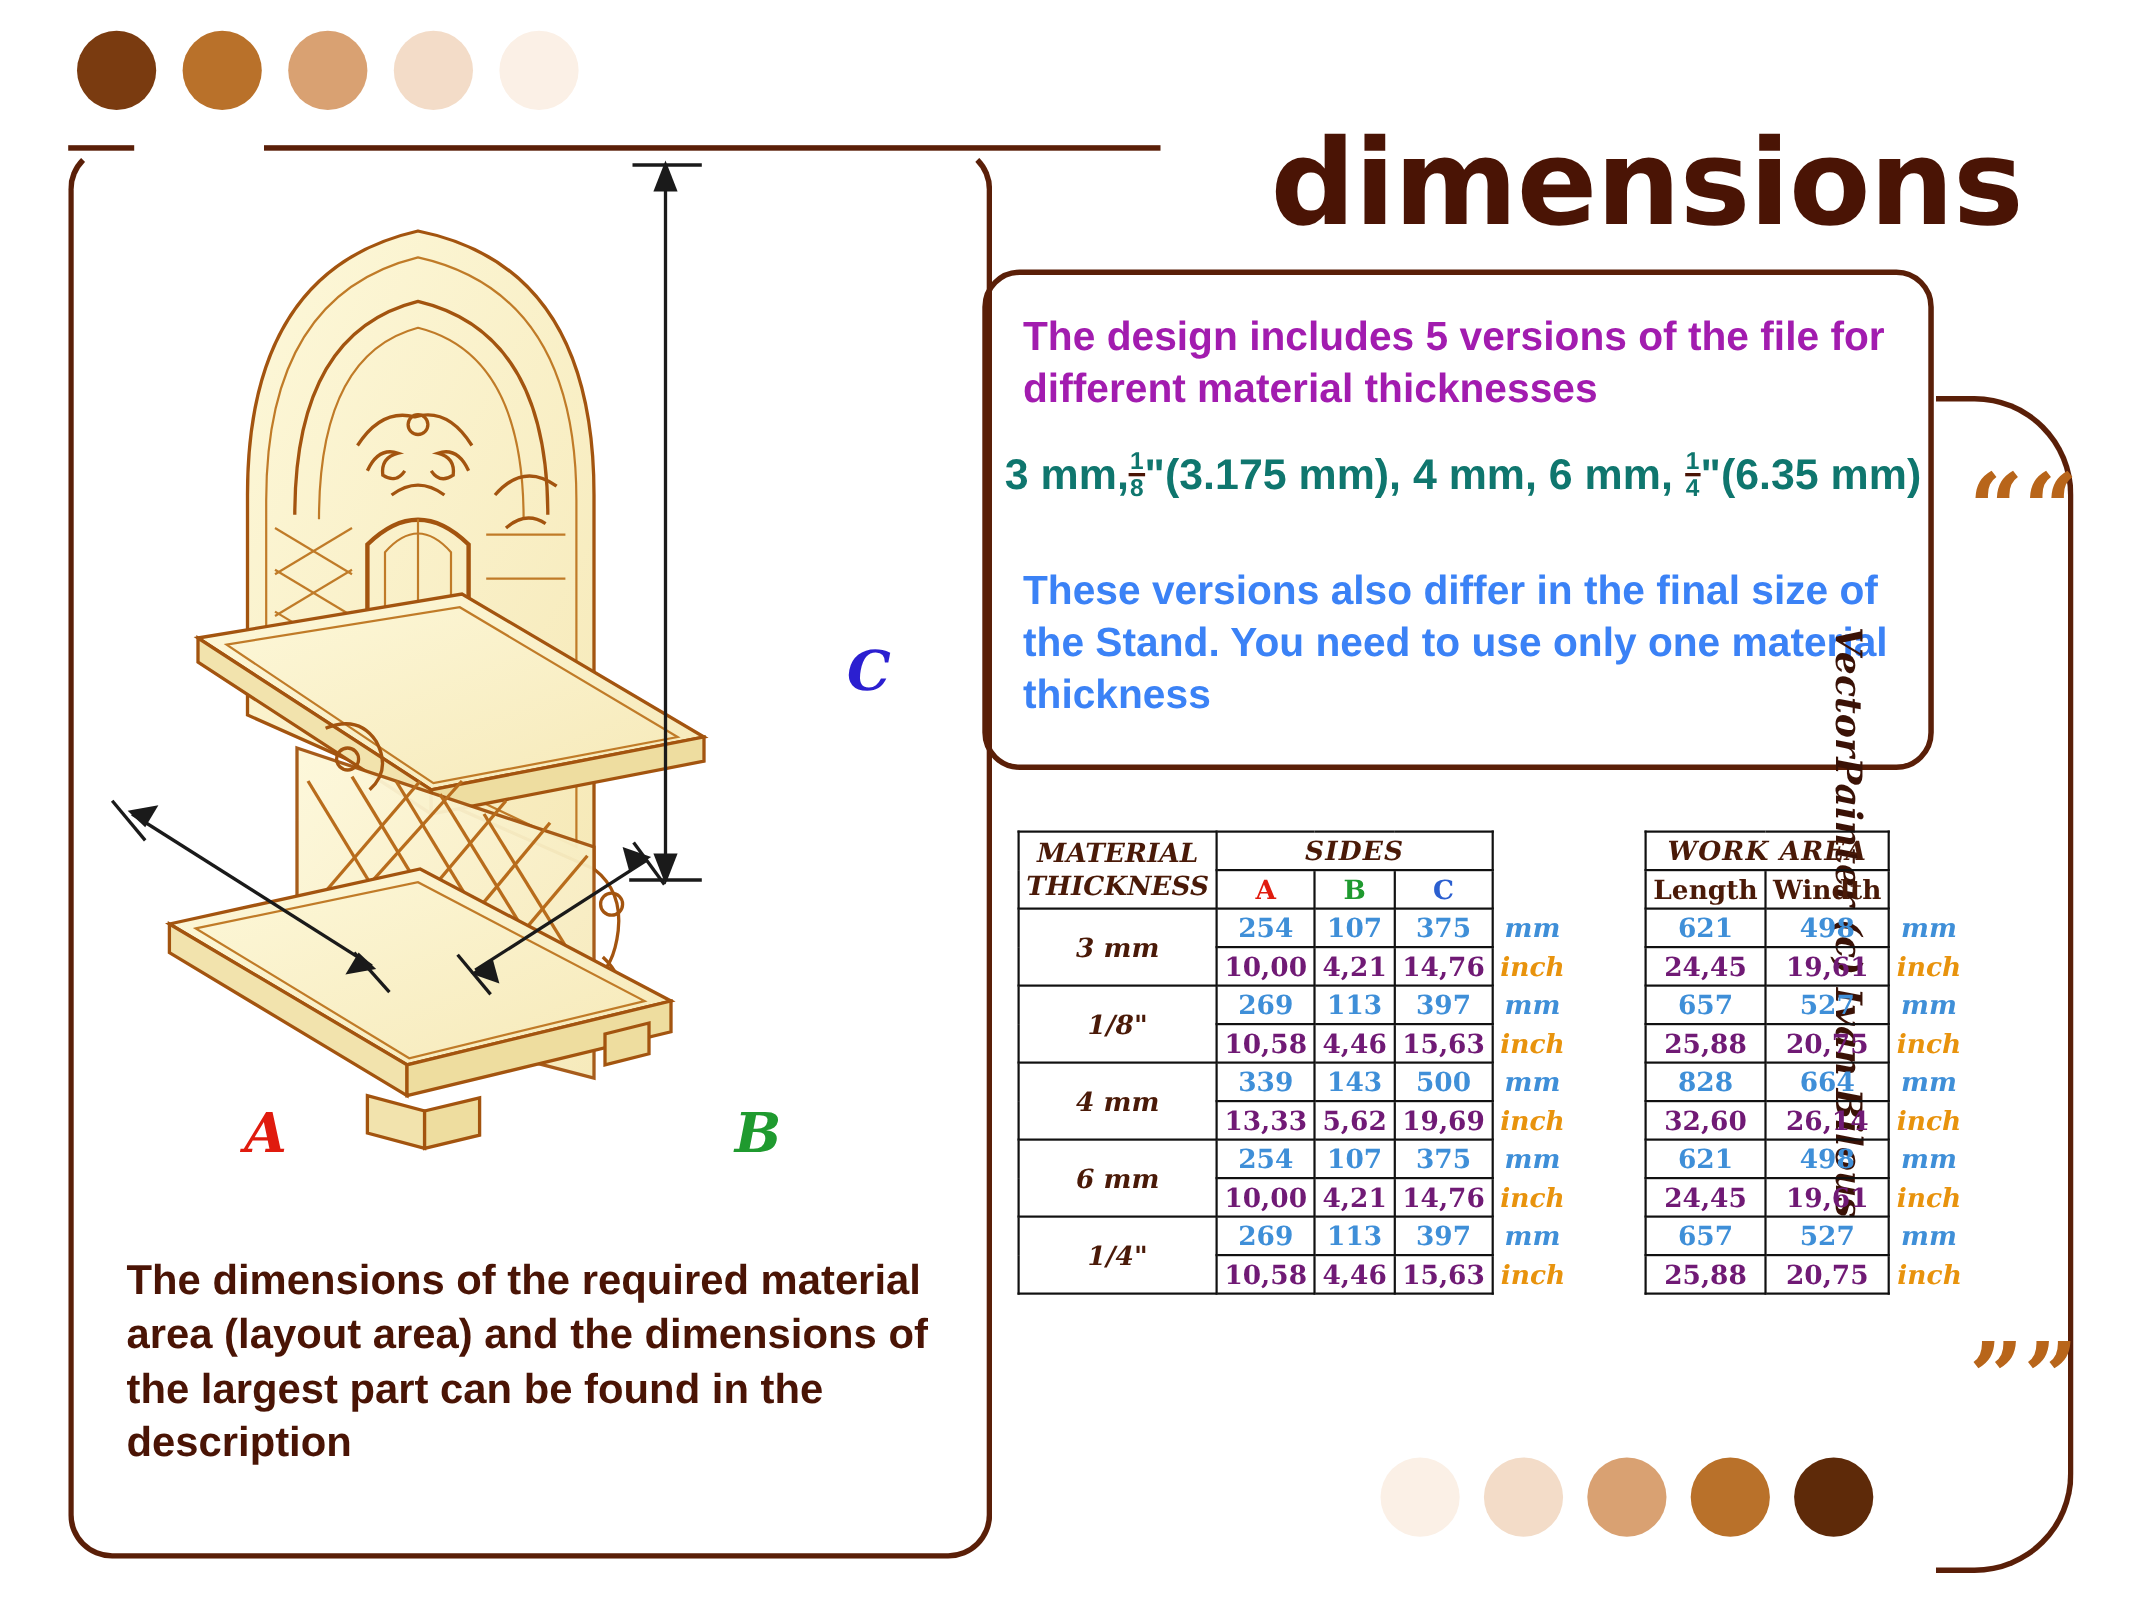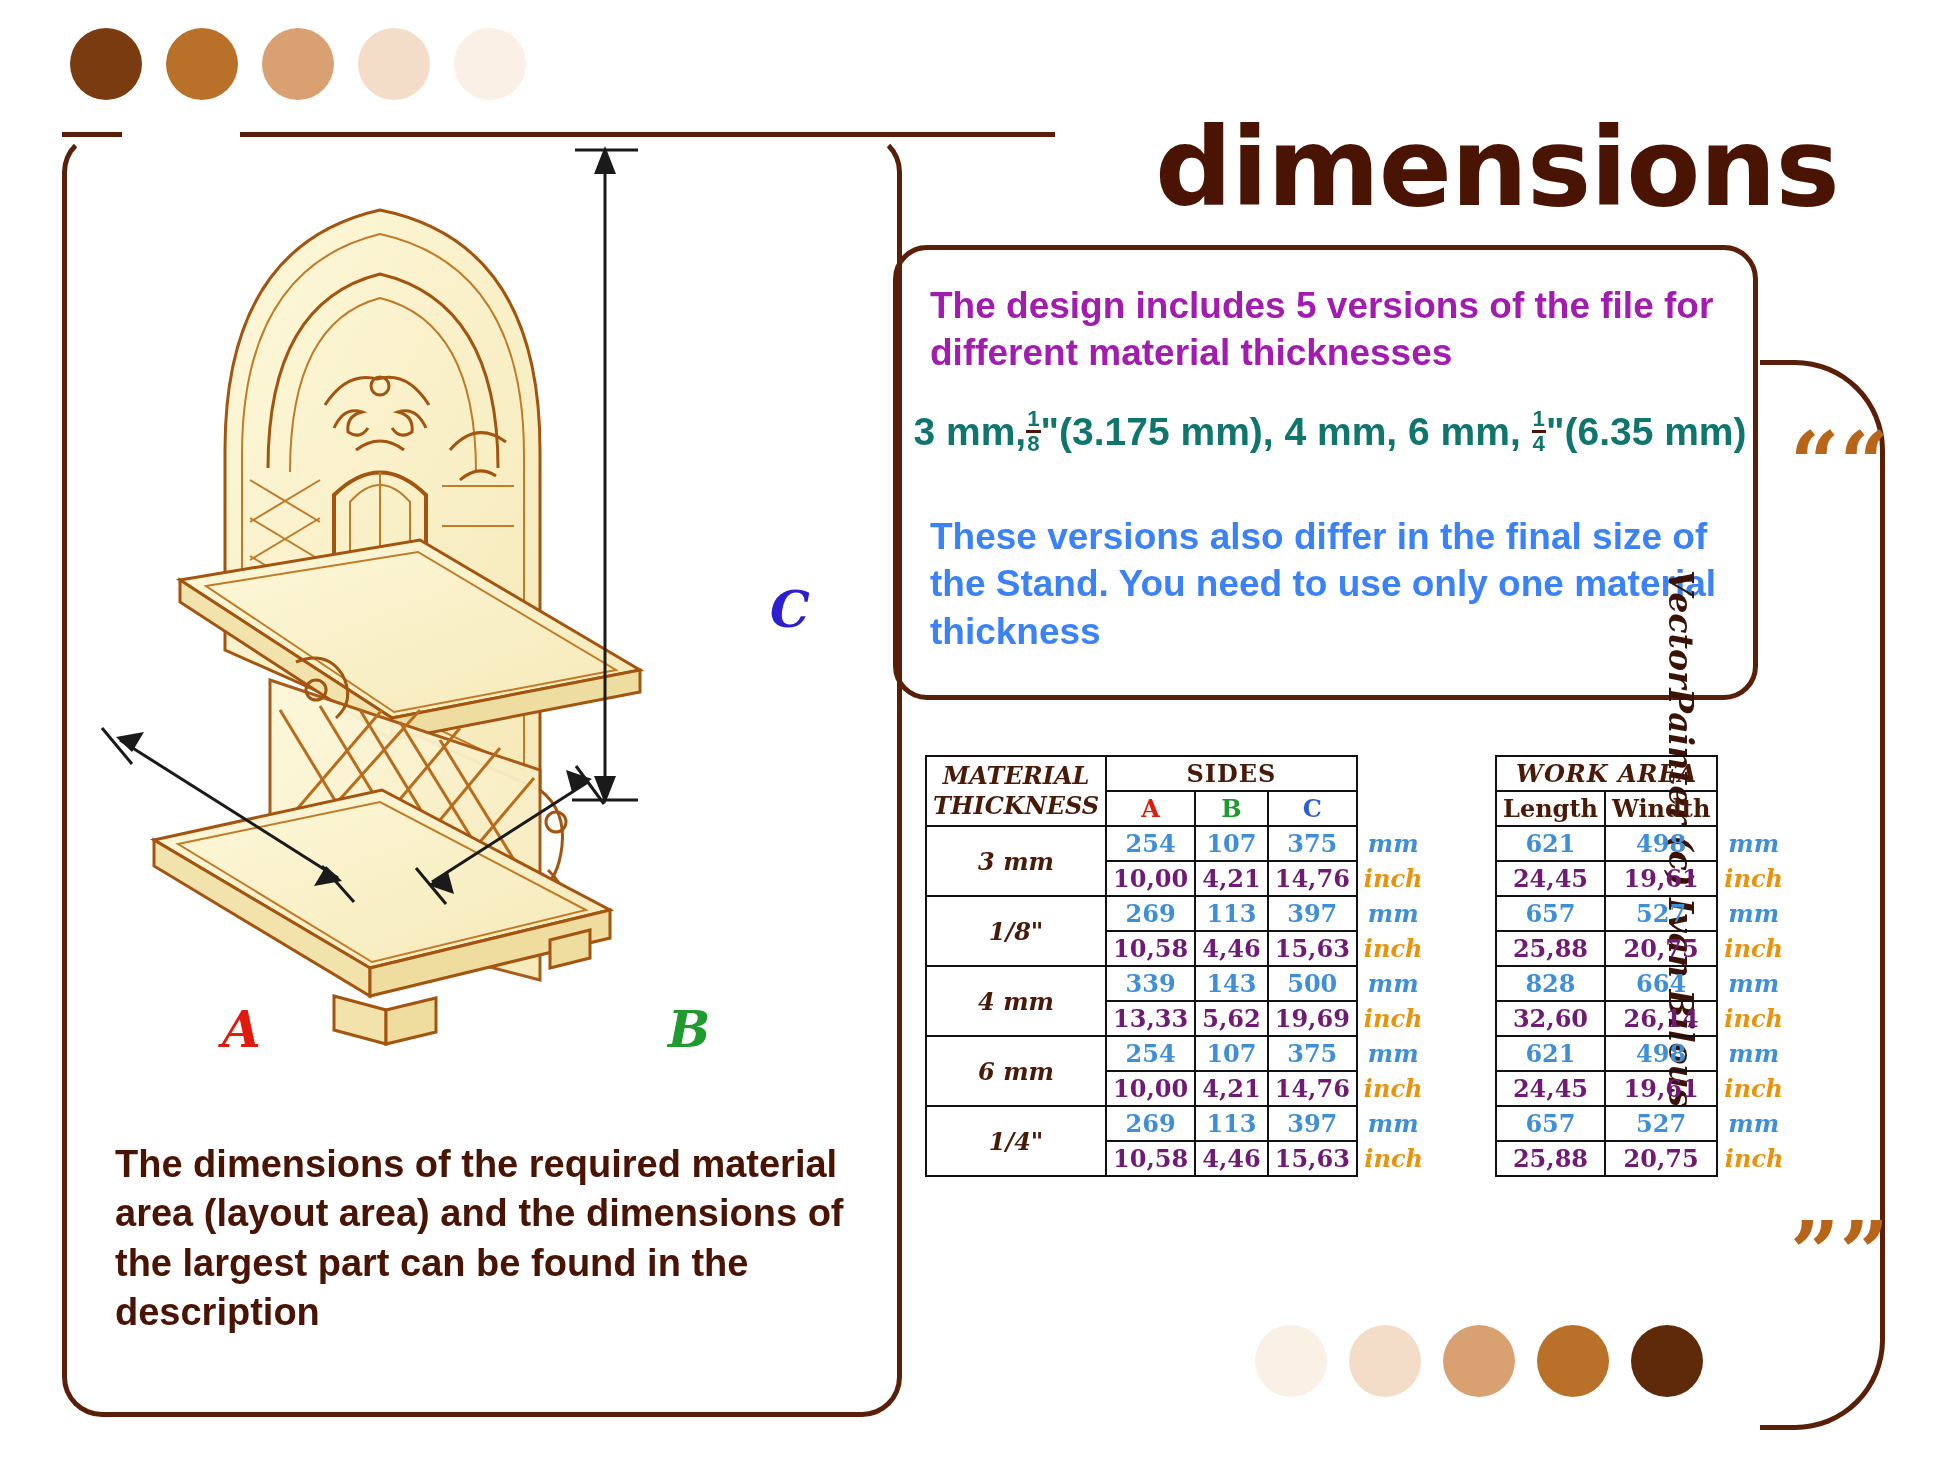--- a/index.html
+++ b/index.html
@@ -94,21 +94,21 @@
 
   
   .tables{position:absolute;left:925px;top:755px;}
   table{border-collapse:collapse;font-family:"DejaVu Serif", serif;}
   .tbl-sides td,.tbl-sides th,.tbl-work td,.tbl-work th{
     border:2px solid #111;text-align:center;font-size:24px;padding:2px 6px;
   }
   .tbl-sides{position:absolute;left:0;top:0;}
   .tbl-work{position:absolute;left:570px;top:0;}
   .hdr-mat{font-size:20px;font-weight:bold;font-style:italic;width:122px;line-height:1.25;}
-  .hdr-sides{font-size:25px;font-weight:bold;letter-spacing:1px;}
+  .hdr-sides{font-size:25px;font-weight:bold;font-style:italic;letter-spacing:1px;}
   .hdr-work{font-size:23px;font-weight:bold;font-style:italic;letter-spacing:1px;}
   .hdr-A{color:#e01b0e;font-weight:bold;font-size:28px;}
   .hdr-B{color:#1f9a2f;font-weight:bold;font-size:28px;}
   .hdr-C{color:#2b5fd0;font-weight:bold;font-size:28px;}
   .hdr-lw{font-size:21px;font-weight:bold;}
   .mat-cell{font-size:26px;font-style:italic;font-weight:bold;width:122px;}
   .mm-val{color:#3f8fd8;font-weight:bold;width:105px;}
   .inch-val{color:#701a75;font-weight:bold;width:105px;}
   .unit{border:none !important;font-size:22px;font-style:italic;font-weight:bold;
     padding-left:8px;text-align:left;width:58px;}

